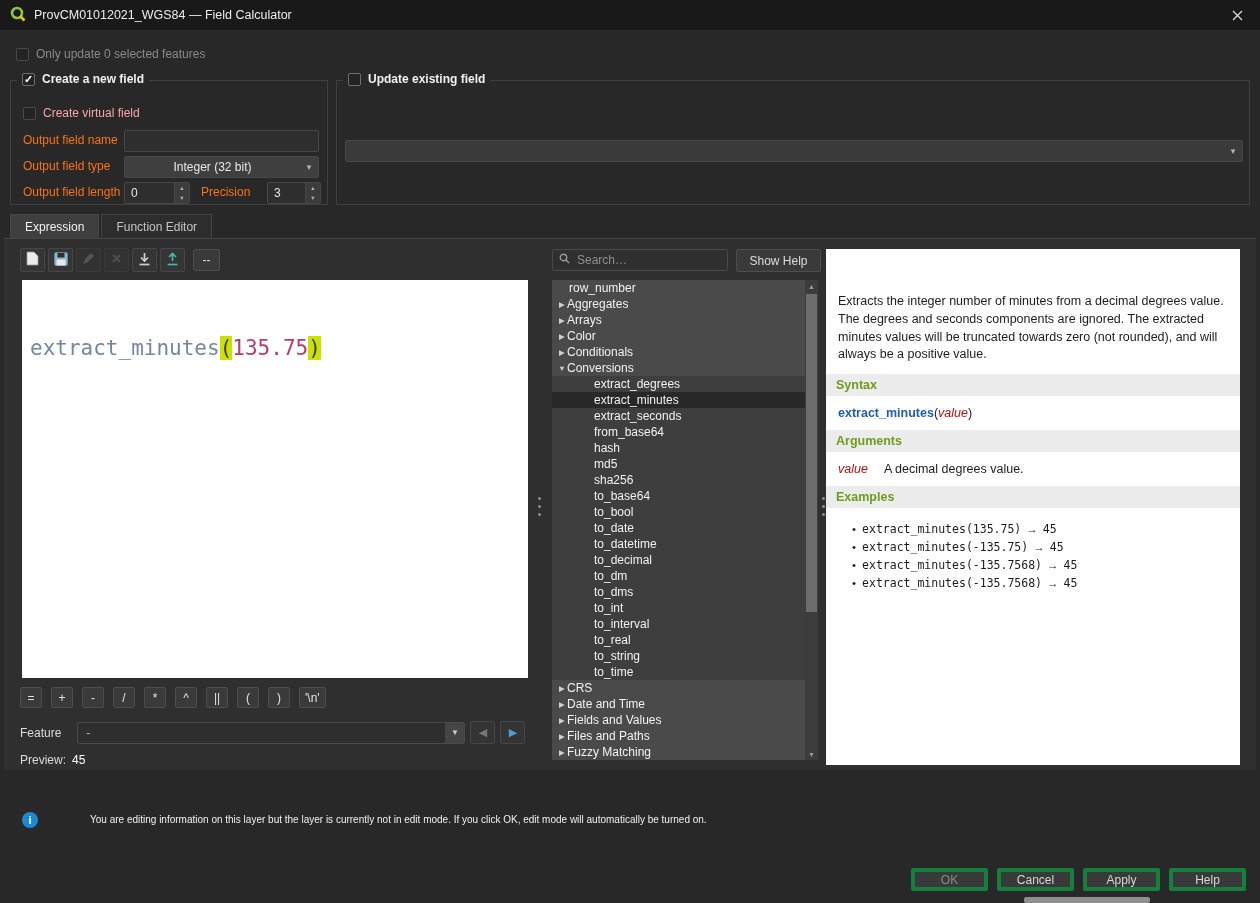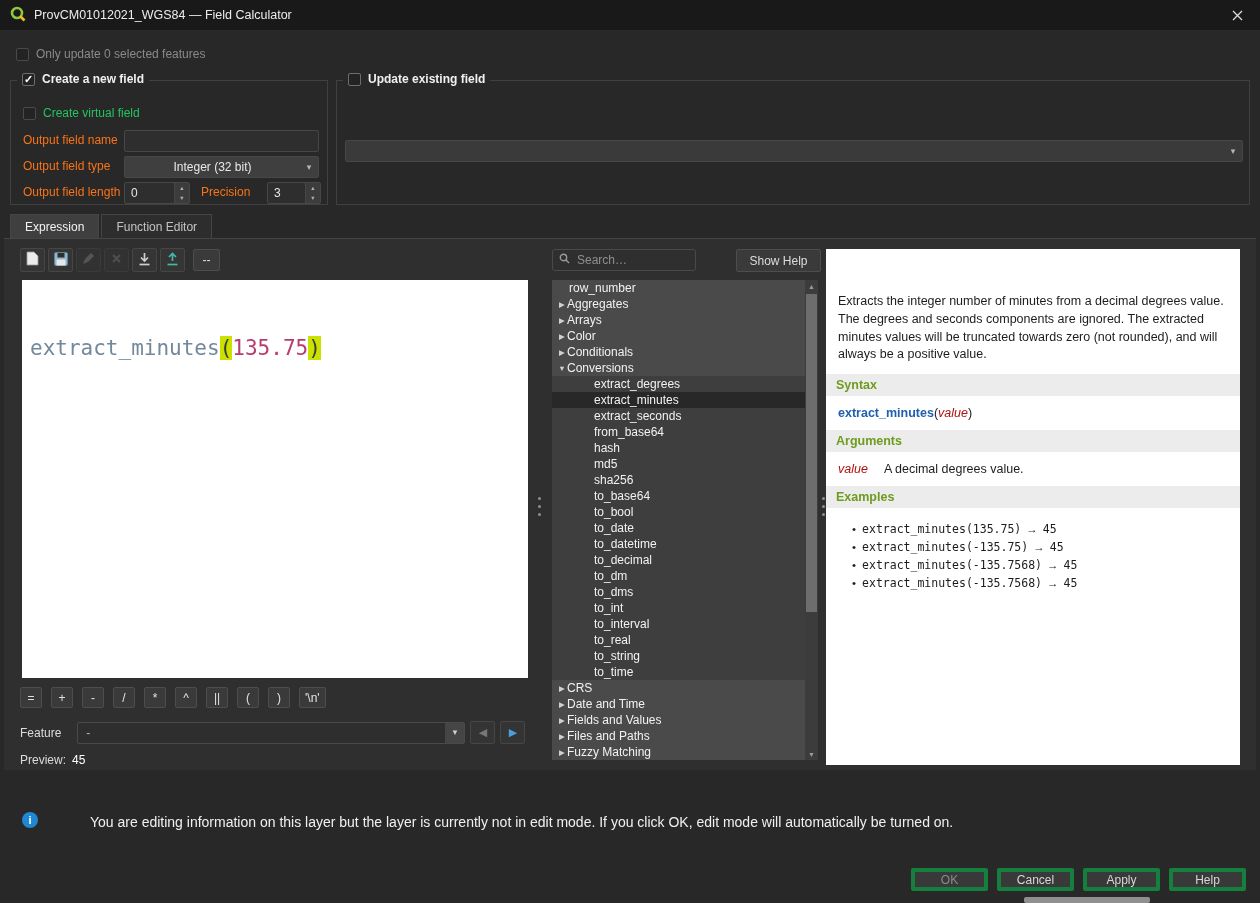--- a/index.html
+++ b/index.html
@@ -30,21 +30,21 @@
   .ctl { position:absolute; height:22px; background:#2e2e2e; border:1px solid #474747; border-radius:2px; }
   input.ctl { color:#e6e6e6; padding:0 6px; font:inherit; outline:none; }
   .combo { display:flex; align-items:center; background:#3f3f3f; }
   .combo .cval { flex:1; text-align:center; color:#e8e8e8; }
   .combo .carr { width:18px; text-align:center; color:#b5b5b5; font-size:9px; }
   .combo.dis { background:#3a3a3a; }
   .spin { display:flex; }
   .spin .sval { flex:1; padding:3px 0 0 6px; color:#e6e6e6; }
   .spin .sbtns { width:15px; display:flex; flex-direction:column; border-left:1px solid #474747; }
   .sbtns span { flex:1; background:#3c3c3c; font-size:6.5px; color:#b0b0b0; text-align:center; line-height:10px; }
-  .vf { position:absolute; left:12px; top:25px; display:flex; gap:7px; align-items:center; color:#22c55e; }
+  .vf { position:absolute; left:12px; top:25px; display:flex; gap:7px; align-items:center; color:#fca5a5; }
   
   .tabbar { position:absolute; left:10px; top:214px; display:flex; }
   .tab { height:24px; padding:0 14px; display:flex; align-items:center; background:#2d2d2d; border:1px solid #454545; border-bottom:none; color:#c4c4c4; margin-right:2px; }
   .tab.active { background:#3f3f3f; color:#f2f2f2; }
   
   .panel { position:absolute; left:4px; top:238px; width:1252px; height:532px; background:#2f2f2f; border-top:1px solid #454545; }
   .toolbar { position:absolute; left:16px; top:9px; display:flex; gap:3px; align-items:center; }
   .tbtn { width:25px; height:24px; display:flex; align-items:center; justify-content:center; background:#353535; border:1px solid #464646; border-radius:2px; }
   .tbtn.dis { opacity:.5; }
   .dash-btn { width:27px; height:22px; margin-left:5px; background:#3a3a3a; border:1px solid #4d4d4d; border-radius:2px; color:#e0e0e0; display:flex; align-items:center; justify-content:center; }
@@ -58,21 +58,21 @@
   .featrow { position:absolute; left:16px; top:482px; display:flex; align-items:center; }
   .feat-combo { width:388px; height:22px; margin-left:16px; background:#2e2e2e; border:1px solid #4a4a4a; border-radius:2px; display:flex; align-items:center; overflow:hidden; }
   .feat-combo .fval { flex:1; padding-left:8px; color:#b8b8b8; }
   .feat-combo .fbtn { width:19px; height:100%; background:#454545; display:flex; align-items:center; justify-content:center; font-size:8px; color:#cfcfcf; }
   .navbtn { width:25px; height:23px; margin-left:5px; background:#343434; border:1px solid #464646; border-radius:2px; display:flex; align-items:center; justify-content:center; font-size:11px; }
   .navbtn.prev { color:#777777; }
   .navbtn.next { color:#4a9ede; }
   .prevrow { position:absolute; left:16px; top:514px; display:flex; gap:6px; }
   .prevval { color:#ffffff; }
   
-  .searchbox { position:absolute; left:548px; top:10px; width:144px; height:22px; background:#2f2f2f; border:1px solid #4a4a4a; border-radius:3px; display:flex; align-items:center; padding:0 6px; gap:5px; }
+  .searchbox { position:absolute; left:548px; top:10px; width:176px; height:22px; background:#2f2f2f; border:1px solid #4a4a4a; border-radius:3px; display:flex; align-items:center; padding:0 6px; gap:5px; }
   .searchbox input { flex:1; min-width:0; background:transparent; border:none; outline:none; color:#dddddd; font:inherit; }
   .searchbox input::placeholder { color:#8f8f8f; }
   .showhelp { position:absolute; left:732px; top:10px; width:85px; height:23px; background:#3a3a3a; border:1px solid #4d4d4d; border-radius:2px; color:#dcdcdc; display:flex; align-items:center; justify-content:center; }
   .tree { position:absolute; left:548px; top:41px; width:266px; height:480px; background:#4a4a4a; overflow:hidden; }
   .trow { height:16px; display:flex; align-items:center; color:#f2f2f2; }
   .trow .arr { width:12px; font-size:7.5px; color:#d0d0d0; text-align:center; padding-left:2px; }
   .trow.group { padding-left:3px; }
   .trow.root-leaf { padding-left:17px; }
   .trow.child { padding-left:42px; background:#3e3e3e; }
   .trow.selected { background:#282828; }
@@ -92,21 +92,21 @@
   .hbody { padding:10px 12px; }
   .syn-fn { color:#1f5fae; font-weight:bold; }
   .syn-arg { color:#b11212; font-style:italic; }
   .argrow { display:flex; gap:16px; align-items:baseline; }
   .argname { color:#b11212; font-style:italic; }
   .ex { display:flex; align-items:center; margin:4px 0; font-family:"DejaVu Sans Mono", monospace; font-size:11.5px; }
   .ex .bullet { font-family:"Liberation Sans", sans-serif; margin:0 6px 0 14px; }
   .ex .exarrow { margin:0 5px; font-family:"Liberation Sans", sans-serif; }
   
   .info-icon { position:absolute; left:22px; top:812px; width:16px; height:16px; border-radius:50%; background:#1e88d2; color:#ffffff; font-weight:bold; font-size:11px; display:flex; align-items:center; justify-content:center; }
-  .info-msg { position:absolute; left:90px; top:814px; color:#f0f0f0; font-size:14px; }
+  .info-msg { position:absolute; left:90px; top:814px; color:#f0f0f0; font-size:10px; }
   .dlgbtn { position:absolute; top:868px; width:77px; height:23px; background:#393939; border:4px solid #15803d; border-radius:2px; color:#d6d6d6; display:flex; align-items:center; justify-content:center; }
   .dlgbtn.ok { left:911px; color:#8b8b8b; }
   .dlgbtn.cancel { left:997px; }
   .dlgbtn.apply { left:1083px; }
   .dlgbtn.help { left:1169px; }
   .bottom-thumb { position:absolute; left:1024px; top:897px; width:126px; height:6px; background:#8f8f8f; border-radius:2px; }
 </style>
 </head>
 <body>
 

